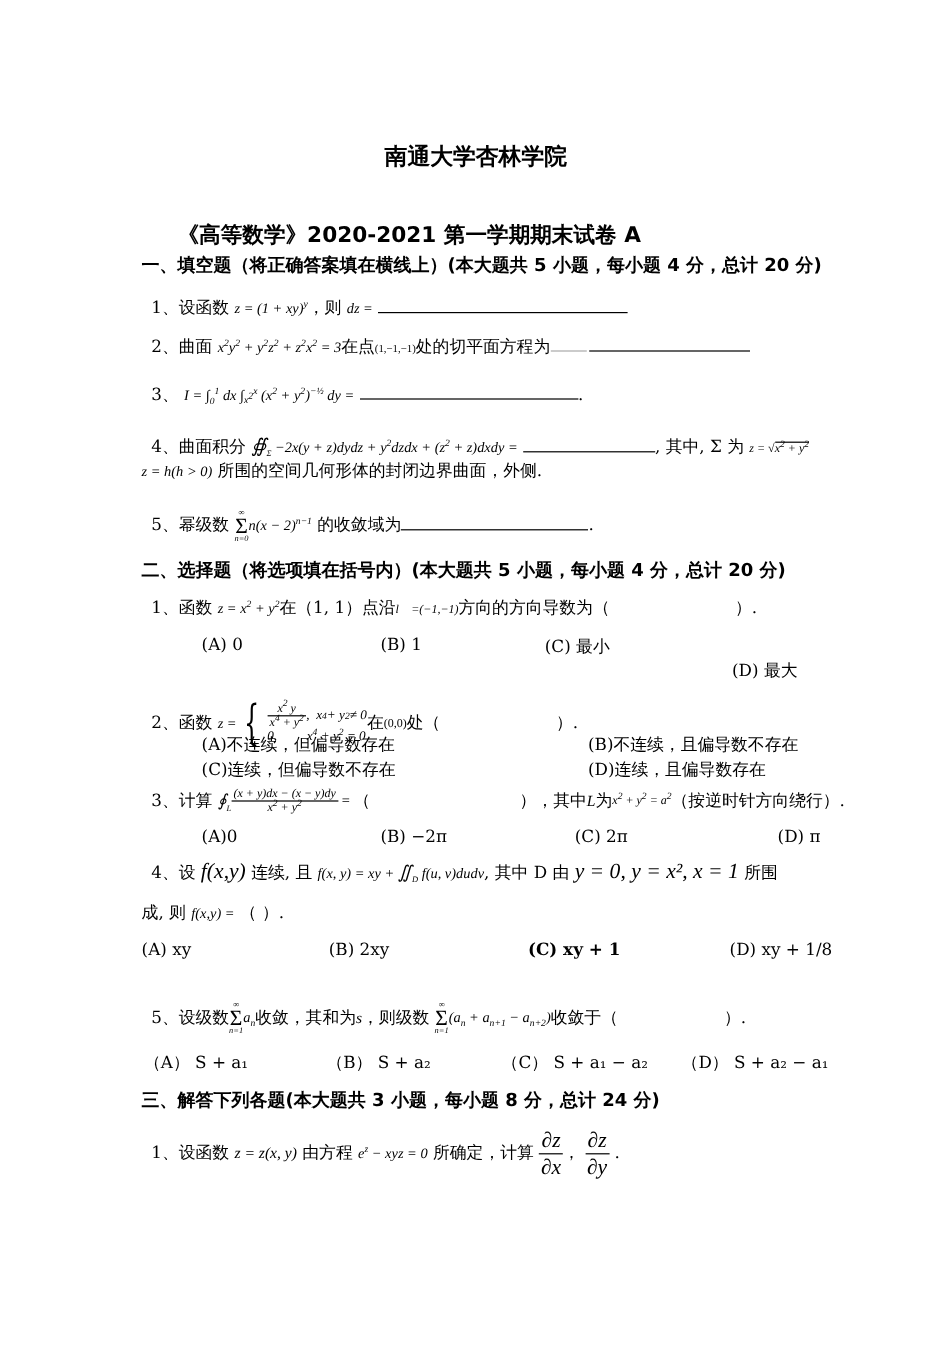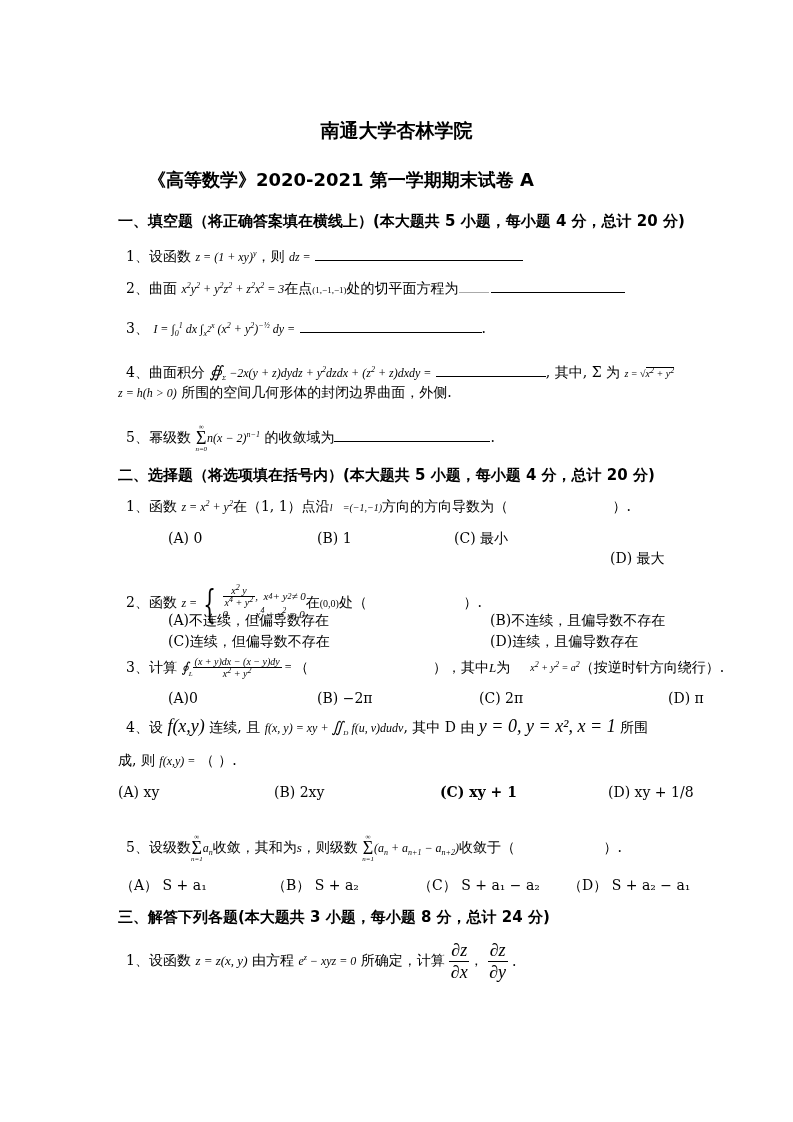--- a/index.html
+++ b/index.html
@@ -3,21 +3,21 @@
 <meta charset="utf-8">
 <style>
   html, body { margin: 0; padding: 0; background: #ffffff; }
   body {
     width: 793px; height: 1122px; position: relative; overflow: hidden;
     font-family: "DejaVu Serif", "Liberation Serif", serif;
     color: #000;
   }
   .abs { position: absolute; white-space: nowrap; }
   .title1 { left: 0; width: 793px; text-align: center; top: 118px; font-size: 19px; font-weight: bold; font-family: "DejaVu Sans", sans-serif; }
-  .title2 { left: 0; width: 682px; text-align: center; top: 168px; font-size: 18px; font-weight: bold; font-family: "DejaVu Sans", sans-serif; }
+  .title2 { left: 0; width: 682px; text-align: center; top: 184px; font-size: 18px; font-weight: bold; font-family: "DejaVu Sans", sans-serif; }
   .sec { font-size: 15px; font-weight: bold; font-family: "DejaVu Sans", sans-serif; left: 118px; }
   .q { font-size: 14px; }
   .m { font-family: "Liberation Serif", serif; font-style: italic; font-size: 12px; }
   .mr { font-family: "Liberation Serif", serif; font-size: 12px; }
   .sm { font-size: 9px; }
   .blank { display: inline-block; border-bottom: 1px solid #000; vertical-align: baseline; height: 14px; }
   .grayblank { display: inline-block; border-bottom: 1px solid #aaa; height: 14px; width: 30px; }
   sup, sub { font-size: 8px; line-height: 0; }
   .frac { display: inline-block; vertical-align: middle; text-align: center; font-family: "Liberation Serif", serif; font-style: italic; font-size: 10px; line-height: 1.1; }
   .frac .num { display: block; border-bottom: 1px solid #000; padding: 0 2px; }
@@ -99,26 +99,26 @@
   <span style="display:inline-block; width:92px;"></span><span style="vertical-align:middle;">）.</span>
 </div>
 <div class="abs opt" style="left:168px; top:612px;">(A)不连续，但偏导数存在</div>
 <div class="abs opt" style="left:490px; top:612px;">(B)不连续，且偏导数不存在</div>
 <div class="abs opt" style="left:168px; top:633px;">(C)连续，但偏导数不存在</div>
 <div class="abs opt" style="left:490px; top:633px;">(D)连续，且偏导数存在</div>
 
 <div class="abs q" style="left:126px; top:656px;">
   <span style="vertical-align:middle;">3、</span><span style="vertical-align:middle;">计算</span>
   <span class="m" style="vertical-align:middle; font-size:14px;">∮<sub style="font-size:7px;">L</sub></span><span class="frac"><span class="num">(x + y)dx − (x − y)dy</span><span class="den">x<sup>2</sup> + y<sup>2</sup></span></span><span class="mr" style="vertical-align:middle;"> = </span><span style="vertical-align:middle;">（</span>
-  <span style="display:inline-block; width:120px;"></span><span style="vertical-align:middle;">），其中</span><span class="m" style="vertical-align:middle; font-size:13px;">L</span><span style="vertical-align:middle;">为</span><span class="m" style="vertical-align:middle; font-size:10px;padding-left:20px;">x<sup>2</sup> + y<sup>2</sup> = a<sup>2</sup></span><span style="vertical-align:middle;">（按逆时针方向绕行）.</span>
+  <span style="display:inline-block; width:120px;"></span><span style="vertical-align:middle;">），其中</span><span class="m" style="vertical-align:middle; font-size:13px;">L</span><span style="vertical-align:middle;">为</span><span class="m" style="vertical-align:middle; font-size:10px;">x<sup>2</sup> + y<sup>2</sup> = a<sup>2</sup></span><span style="vertical-align:middle;">（按逆时针方向绕行）.</span>
 </div>
 <div class="abs opt" style="left:168px; top:690px;text-align:right;">(A)0</div>
 <div class="abs opt" style="left:317px; top:690px;">(B) −2π</div>
 <div class="abs opt" style="left:479px; top:690px;">(C)  2π</div>
-<div class="abs opt" style="left:648px; top:690px;margin-left:20px;">(D)  π</div>
+<div class="abs opt" style="left:648px; top:690px;">(D)  π</div>
 
 <div class="abs q" style="left:126px; top:716px;">
   <span>4、</span><span>设</span>
   <span class="big">f(x,y)</span>
   <span>连续, 且</span>
   <span class="m">f(x, y) = xy + <span style="font-size:15px;">∬</span><sub style="font-size:7px;">D</sub> f(u, v)dudv</span><span>, 其中 D 由</span>
   <span class="big">y = 0, y = x², x = 1</span>
   <span>所围</span>
 </div>
 <div class="abs q" style="left:118px; top:752px;">

